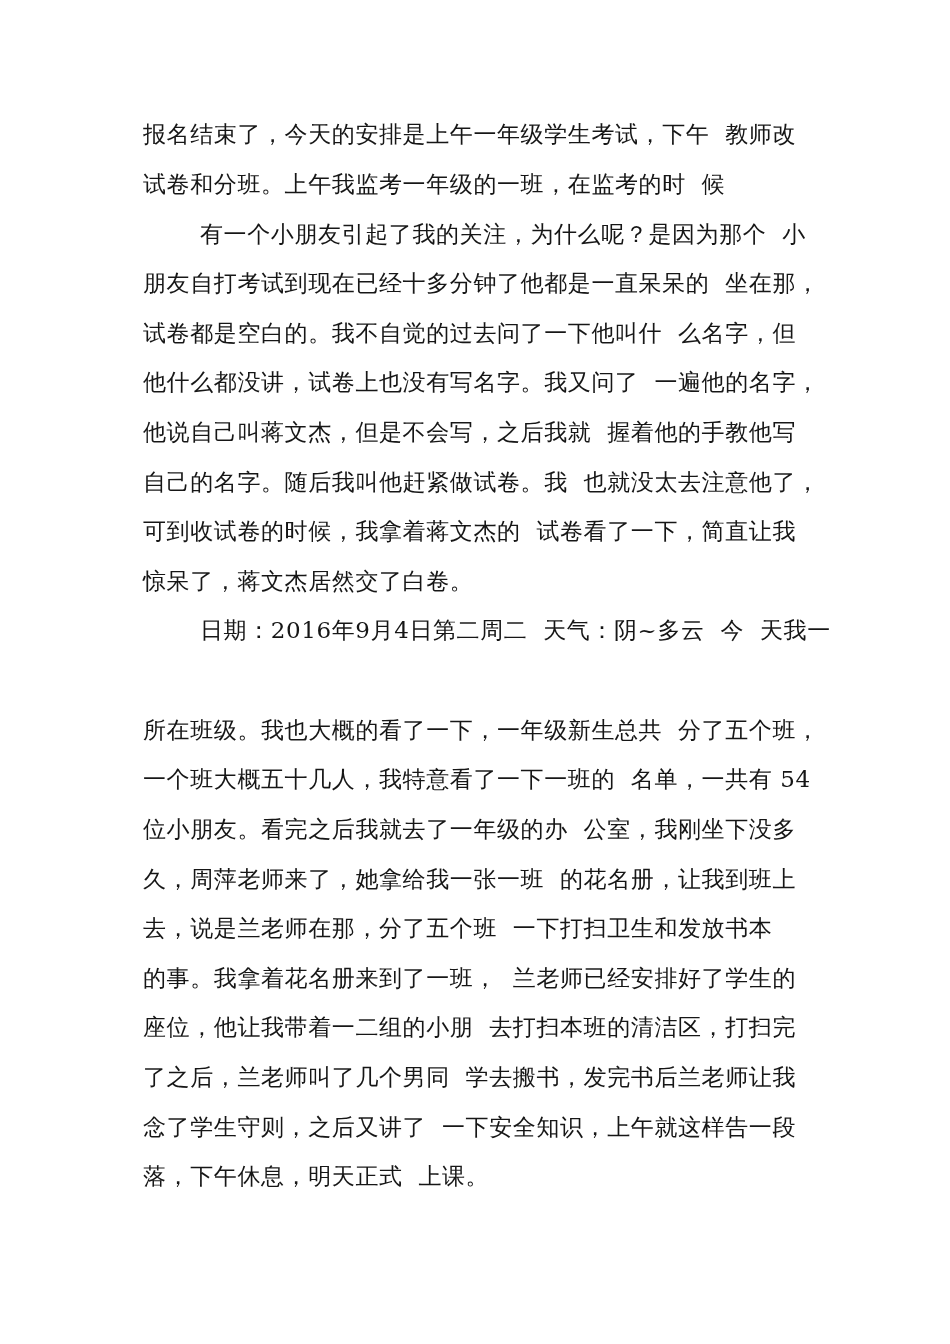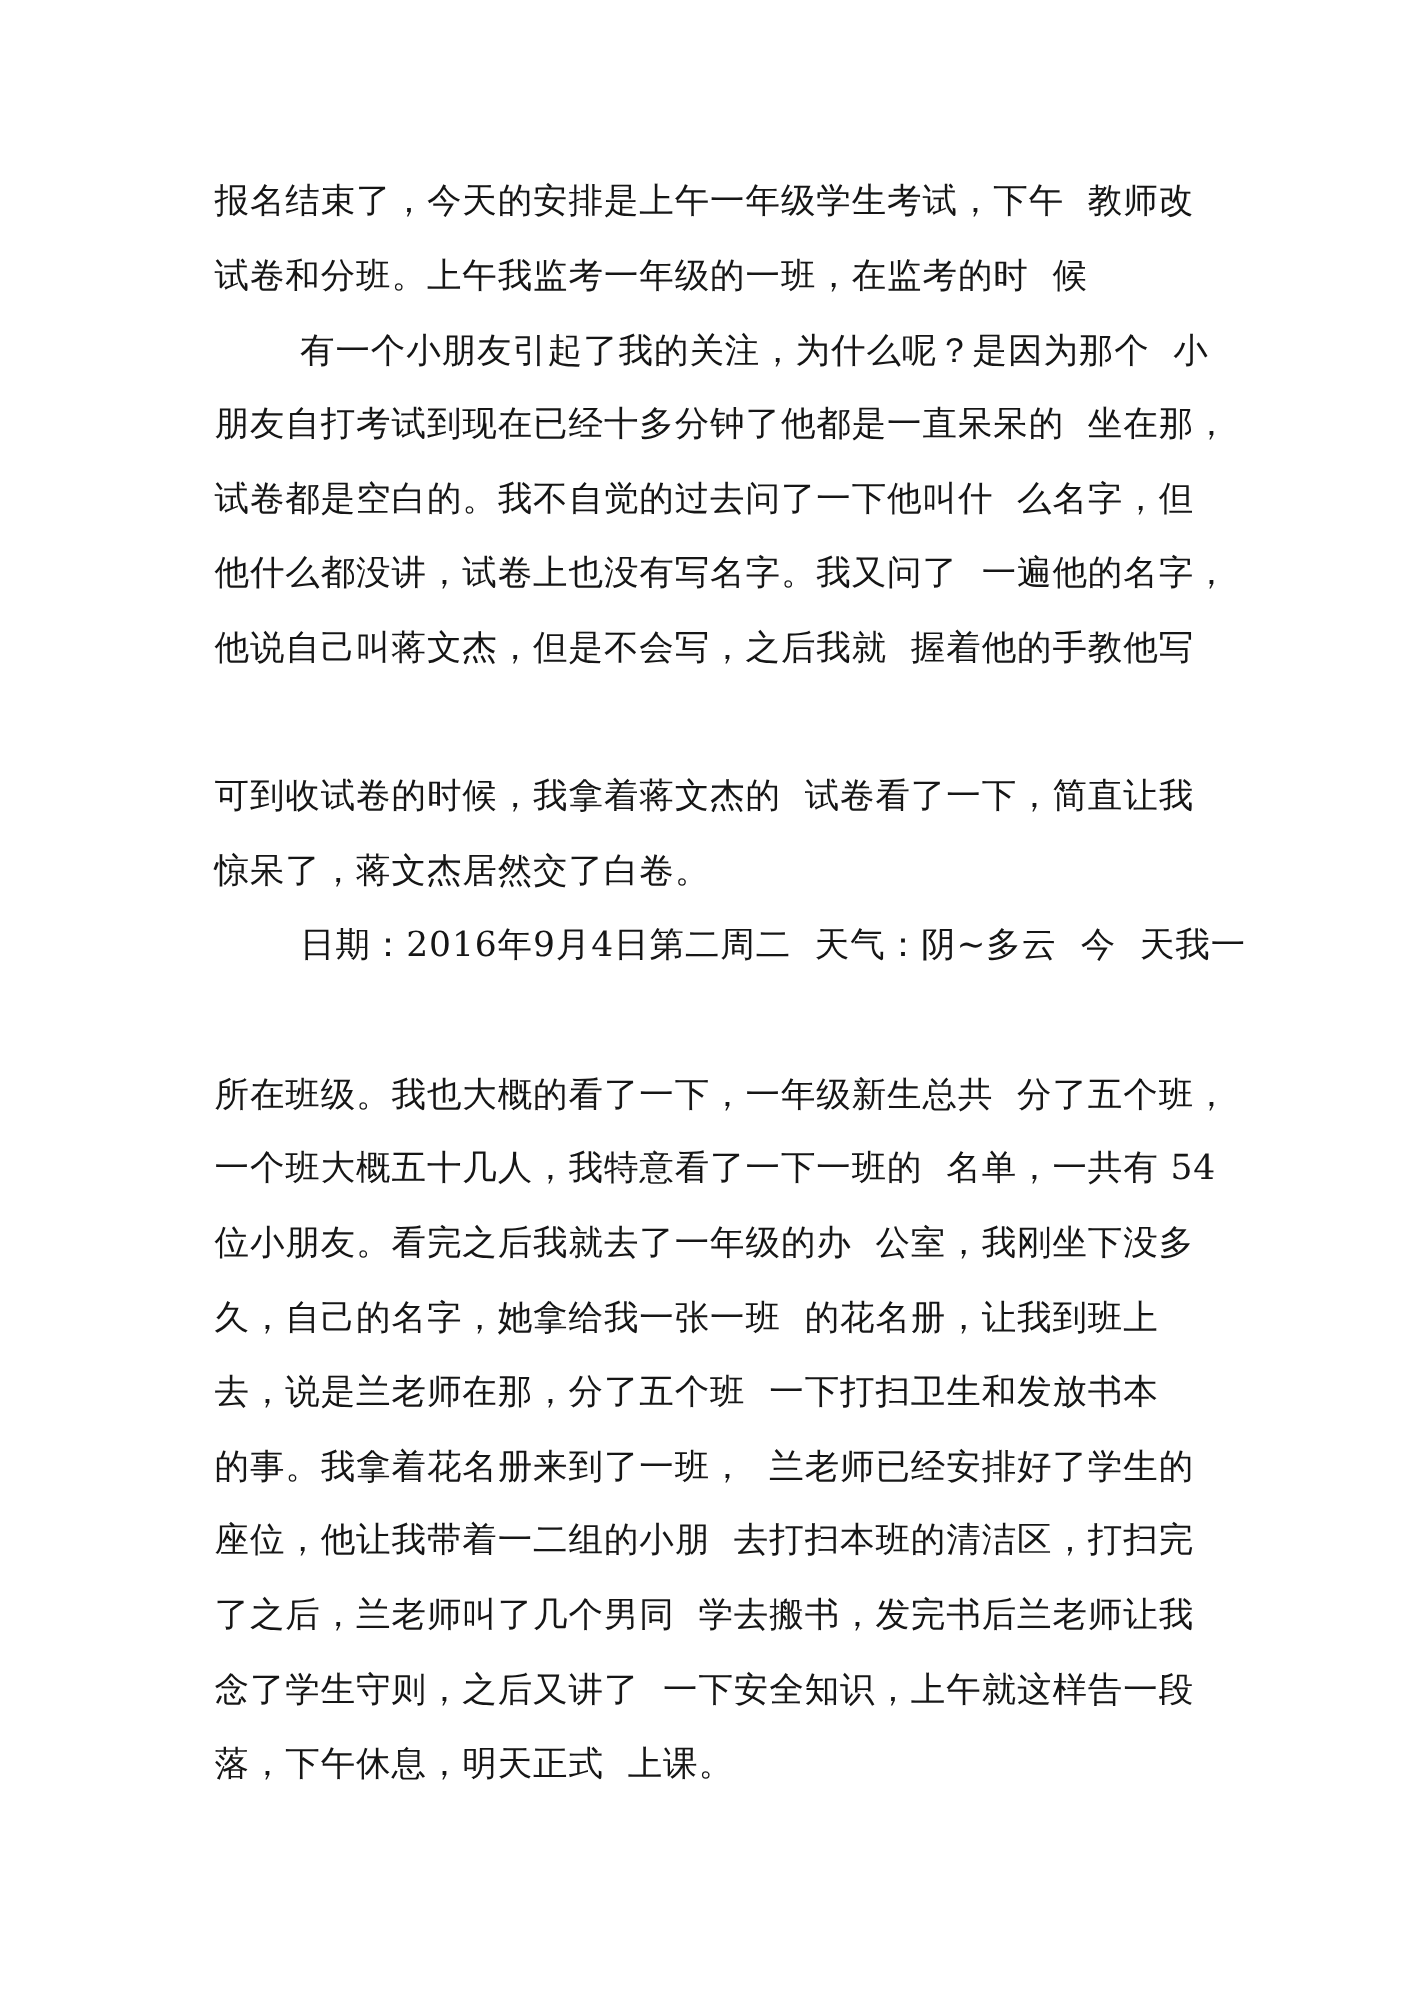--- a/index.html
+++ b/index.html
@@ -41,26 +41,27 @@
 <body>
 
 <div class="page">
   <div class="line" style="top:119px">报名结束了，今天的安排是上午一年级学生考试，下午  教师改</div>
   <div class="line" style="top:169px">试卷和分班。上午我监考一年级的一班，在监考的时  候</div>
   <div class="line indent" style="top:219px">有一个小朋友引起了我的关注，为什么呢？是因为那个  小</div>
   <div class="line" style="top:268px">朋友自打考试到现在已经十多分钟了他都是一直呆呆的  坐在那，</div>
   <div class="line" style="top:318px">试卷都是空白的。我不自觉的过去问了一下他叫什  么名字，但</div>
   <div class="line" style="top:367px">他什么都没讲，试卷上也没有写名字。我又问了  一遍他的名字，</div>
   <div class="line" style="top:417px">他说自己叫蒋文杰，但是不会写，之后我就  握着他的手教他写</div>
+  <div class="line" style="top:467px">自己的名字。随后我叫他赶紧做试卷。我  也就没太去注意他了，</div>
   <div class="line" style="top:516px">可到收试卷的时候，我拿着蒋文杰的  试卷看了一下，简直让我</div>
   <div class="line" style="top:566px">惊呆了，蒋文杰居然交了白卷。</div>
   <div class="line indent" style="top:615px">日期：2016年9月4日第二周二  天气：阴~多云  今  天我一</div>
   <div class="line" style="top:715px">所在班级。我也大概的看了一下，一年级新生总共  分了五个班，</div>
   <div class="line" style="top:764px">一个班大概五十几人，我特意看了一下一班的  名单，一共有 54</div>
   <div class="line" style="top:814px">位小朋友。看完之后我就去了一年级的办  公室，我刚坐下没多</div>
-  <div class="line" style="top:864px">久，自己的名字，她拿给我一张一班  的花名册，让我到班上</div>
+  <div class="line" style="top:864px">久，周萍老师来了，她拿给我一张一班  的花名册，让我到班上</div>
   <div class="line" style="top:913px">去，说是兰老师在那，分了五个班  一下打扫卫生和发放书本</div>
   <div class="line" style="top:963px">的事。我拿着花名册来到了一班，  兰老师已经安排好了学生的</div>
   <div class="line" style="top:1012px">座位，他让我带着一二组的小朋  去打扫本班的清洁区，打扫完</div>
   <div class="line" style="top:1062px">了之后，兰老师叫了几个男同  学去搬书，发完书后兰老师让我</div>
   <div class="line" style="top:1112px">念了学生守则，之后又讲了  一下安全知识，上午就这样告一段</div>
   <div class="line" style="top:1161px">落，下午休息，明天正式  上课。</div>
 </div>
 
 </body></html>

